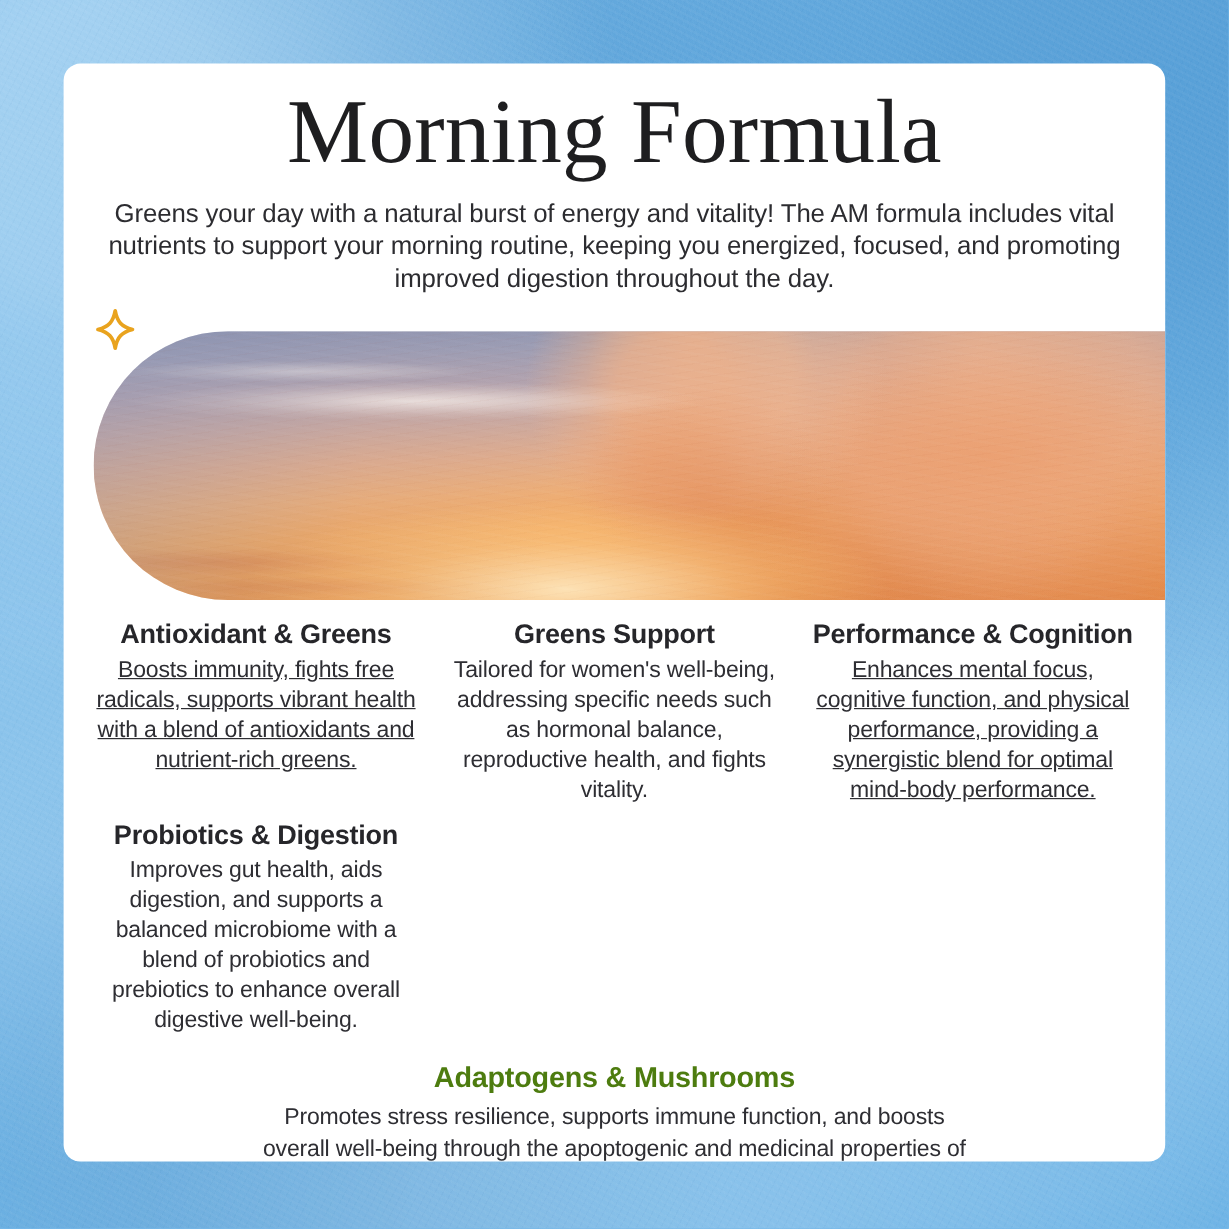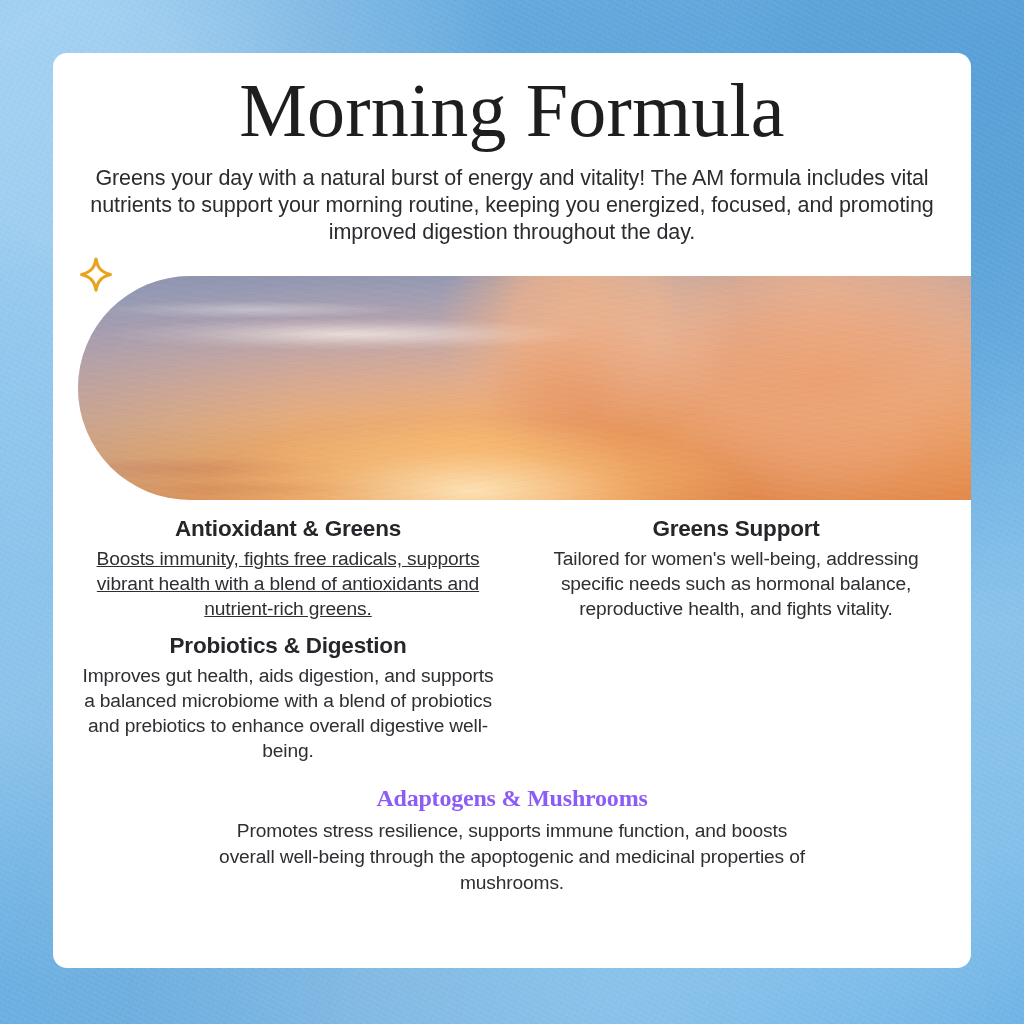--- a/index.html
+++ b/index.html
@@ -155,21 +155,21 @@
     background-image:
       repeating-linear-gradient(9deg,  rgba(255,255,255,.13) 0 2px, rgba(0,0,0,0) 2px 7px),
       repeating-linear-gradient(172deg, rgba(150,70,25,.10) 0 1px, rgba(0,0,0,0) 1px 6px);
   }
 
   
   .features {
     margin: 16px auto 0;
     width: 880px;
     display: grid;
-    grid-template-columns: 1fr 1fr;
+    grid-template-columns: 1fr 1fr 1fr;
     column-gap: 16px;
     row-gap: 12px;
   }
   .feature {
     text-align: center;
     padding: 0 6px;
   }
   .feature h3 {
     margin: 0 0 4px 0;
     font-family: "Liberation Sans", sans-serif;
@@ -190,24 +190,24 @@
   .feature.right-col p { max-width: 452px; margin: 0 auto; }
 
   
   .feature-full {
     margin: 22px auto 0;
     width: 800px;
     text-align: center;
   }
   .feature-full h3 {
     margin: 0 0 6px 0;
-    font-family: Liberation Serif, serif;
+    font-family: Liberation Sans, sans-serif;
     font-size: 24px;
     font-weight: bold;
-    color: #8b5cf6;
+    color: #4d7c0f;
     letter-spacing: -0.2px;
   }
   .feature-full p {
     margin: 0 auto;
     max-width: 600px;
     font-family: "Liberation Sans", sans-serif;
     font-size: 19.2px;
     line-height: 26px;
     color: #2E2E33;
     letter-spacing: -0.15px;
@@ -244,20 +244,24 @@
       <div class="feature left-col">
         <h3>Antioxidant &amp; Greens</h3>
         <p>Boosts immunity, fights free radicals, supports vibrant health with a blend of antioxidants and nutrient-rich greens.</p>
       </div>
 
       <div class="feature right-col">
         <h3>Greens Support</h3>
         <p>Tailored for women's well-being, addressing specific needs such as hormonal balance, reproductive health, and fights vitality.</p>
       </div>
 
+      <div class="feature left-col">
+        <h3>Performance &amp; Cognition</h3>
+        <p>Enhances mental focus, cognitive function, and physical performance, providing a synergistic blend for optimal mind-body performance.</p>
+      </div>
 
       <div class="feature right-col">
         <h3>Probiotics &amp; Digestion</h3>
         <p>Improves gut health, aids digestion, and supports a balanced microbiome with a blend of probiotics and prebiotics to enhance overall digestive well-being.</p>
       </div>
 
     </div>
 
     <div class="feature-full">
       <h3>Adaptogens &amp; Mushrooms</h3>

